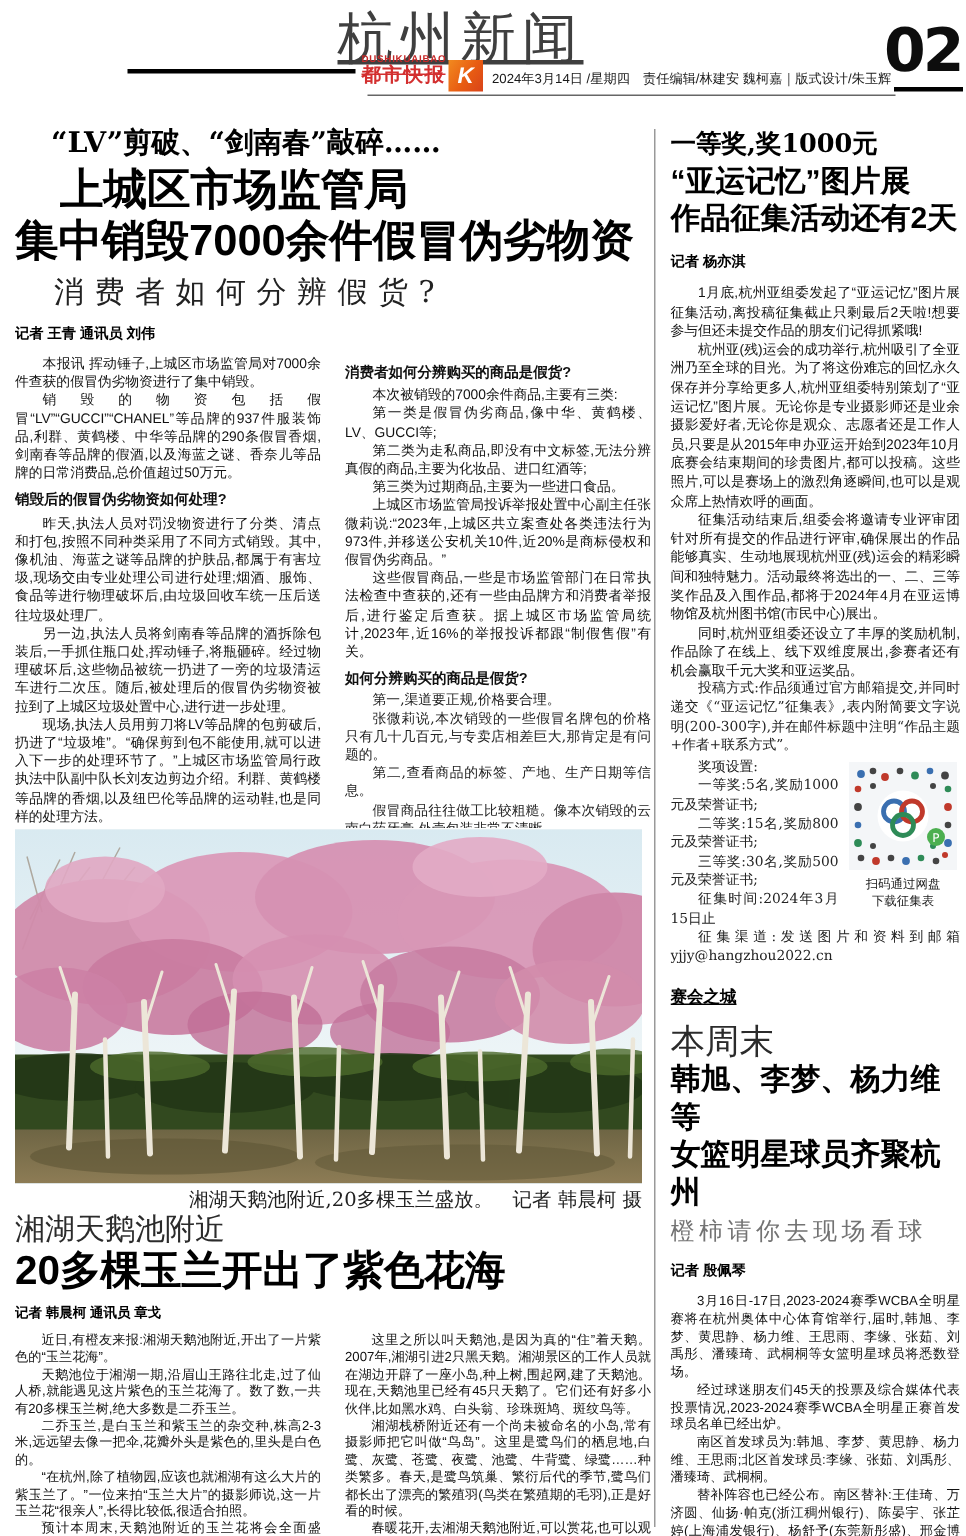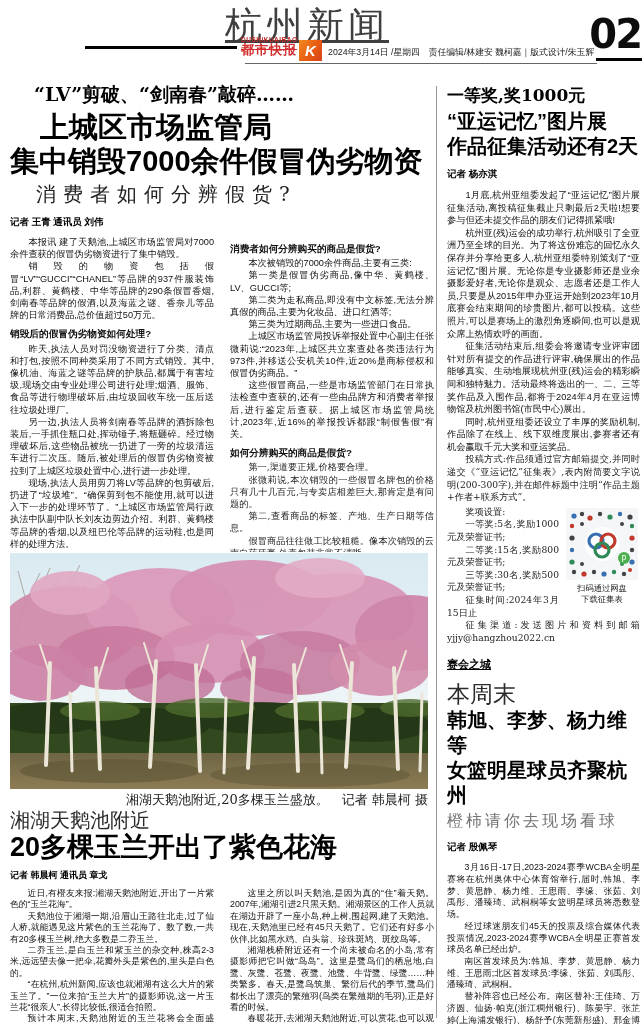--- a/index.html
+++ b/index.html
@@ -83,21 +83,21 @@
   <div class="page-num-rule"></div>
 
   <div id="article-a">
     <div class="a-kicker">“LV”剪破、“剑南春”敲碎……</div>
     <div class="a-h1">上城区市场监管局</div>
     <div class="a-h2">集中销毁7000余件假冒伪劣物资</div>
     <div class="a-sub">消费者如何分辨假货?</div>
     <div class="byline">记者 王青 通讯员 刘伟</div>
     <div class="cols">
       <div class="col">
-        <p>本报讯 建了天鹅池,上城区市场监管局对7000余件查获的假冒伪劣物资进行了集中销毁。</p>
+        <p>本报讯 挥动锤子,上城区市场监管局对7000余件查获的假冒伪劣物资进行了集中销毁。</p>
         <p>销毁的物资包括假冒“LV”“GUCCI”“CHANEL”等品牌的937件服装饰品,利群、黄鹤楼、中华等品牌的290条假冒香烟,剑南春等品牌的假酒,以及海蓝之谜、香奈儿等品牌的日常消费品,总价值超过50万元。</p>
         <p class="p-sub">销毁后的假冒伪劣物资如何处理?</p>
         <p>昨天,执法人员对罚没物资进行了分类、清点和打包,按照不同种类采用了不同方式销毁。其中,像机油、海蓝之谜等品牌的护肤品,都属于有害垃圾,现场交由专业处理公司进行处理;烟酒、服饰、食品等进行物理破坏后,由垃圾回收车统一压后送往垃圾处理厂。</p>
         <p>另一边,执法人员将剑南春等品牌的酒拆除包装后,一手抓住瓶口处,挥动锤子,将瓶砸碎。经过物理破坏后,这些物品被统一扔进了一旁的垃圾清运车进行二次压。随后,被处理后的假冒伪劣物资被拉到了上城区垃圾处置中心,进行进一步处理。</p>
         <p>现场,执法人员用剪刀将LV等品牌的包剪破后,扔进了“垃圾堆”。“确保剪到包不能使用,就可以进入下一步的处理环节了。”上城区市场监管局行政执法中队副中队长刘友边剪边介绍。利群、黄鹤楼等品牌的香烟,以及纽巴伦等品牌的运动鞋,也是同样的处理方法。</p>
       </div>
       <div class="col">
         <p class="p-sub">消费者如何分辨购买的商品是假货?</p>
         <p>本次被销毁的7000余件商品,主要有三类:</p>
         <p>第一类是假冒伪劣商品,像中华、黄鹤楼、LV、GUCCI等;</p>
@@ -197,21 +197,21 @@
 
   <div id="article-b">
     <div class="b-kicker">湘湖天鹅池附近</div>
     <div class="b-h1">20多棵玉兰开出了紫色花海</div>
     <div class="byline">记者 韩晨柯 通讯员 章戈</div>
     <div class="cols" style="margin-top:5px;">
       <div class="col">
         <p>近日,有橙友来报:湘湖天鹅池附近,开出了一片紫色的“玉兰花海”。</p>
         <p>天鹅池位于湘湖一期,沿眉山王路往北走,过了仙人桥,就能遇见这片紫色的玉兰花海了。数了数,一共有20多棵玉兰树,绝大多数是二乔玉兰。</p>
         <p>二乔玉兰,是白玉兰和紫玉兰的杂交种,株高2-3米,远远望去像一把伞,花瓣外头是紫色的,里头是白色的。</p>
-        <p>“在杭州,杭州新闻,应该也就湘湖有这么大片的紫玉兰了。”一位来拍“玉兰大片”的摄影师说,这一片玉兰花“很亲人”,长得比较低,很适合拍照。</p>
+        <p>“在杭州,除了植物园,应该也就湘湖有这么大片的紫玉兰了。”一位来拍“玉兰大片”的摄影师说,这一片玉兰花“很亲人”,长得比较低,很适合拍照。</p>
         <p>预计本周末,天鹅池附近的玉兰花将会全面盛开。</p>
       </div>
       <div class="col">
         <p>这里之所以叫天鹅池,是因为真的“住”着天鹅。2007年,湘湖引进2只黑天鹅。湘湖景区的工作人员就在湖边开辟了一座小岛,种上树,围起网,建了天鹅池。现在,天鹅池里已经有45只天鹅了。它们还有好多小伙伴,比如黑水鸡、白头翁、珍珠斑鸠、斑纹鸟等。</p>
         <p>湘湖栈桥附近还有一个尚未被命名的小岛,常有摄影师把它叫做“鸟岛”。这里是鹭鸟们的栖息地,白鹭、灰鹭、苍鹭、夜鹭、池鹭、牛背鹭、绿鹭……种类繁多。春天,是鹭鸟筑巢、繁衍后代的季节,鹭鸟们都长出了漂亮的繁殖羽(鸟类在繁殖期的毛羽),正是好看的时候。</p>
         <p>春暖花开,去湘湖天鹅池附近,可以赏花,也可以观鸟。趁着这几天天气好,不妨去一趟湘湖吧。</p>
       </div>
     </div>
   </div>
 

